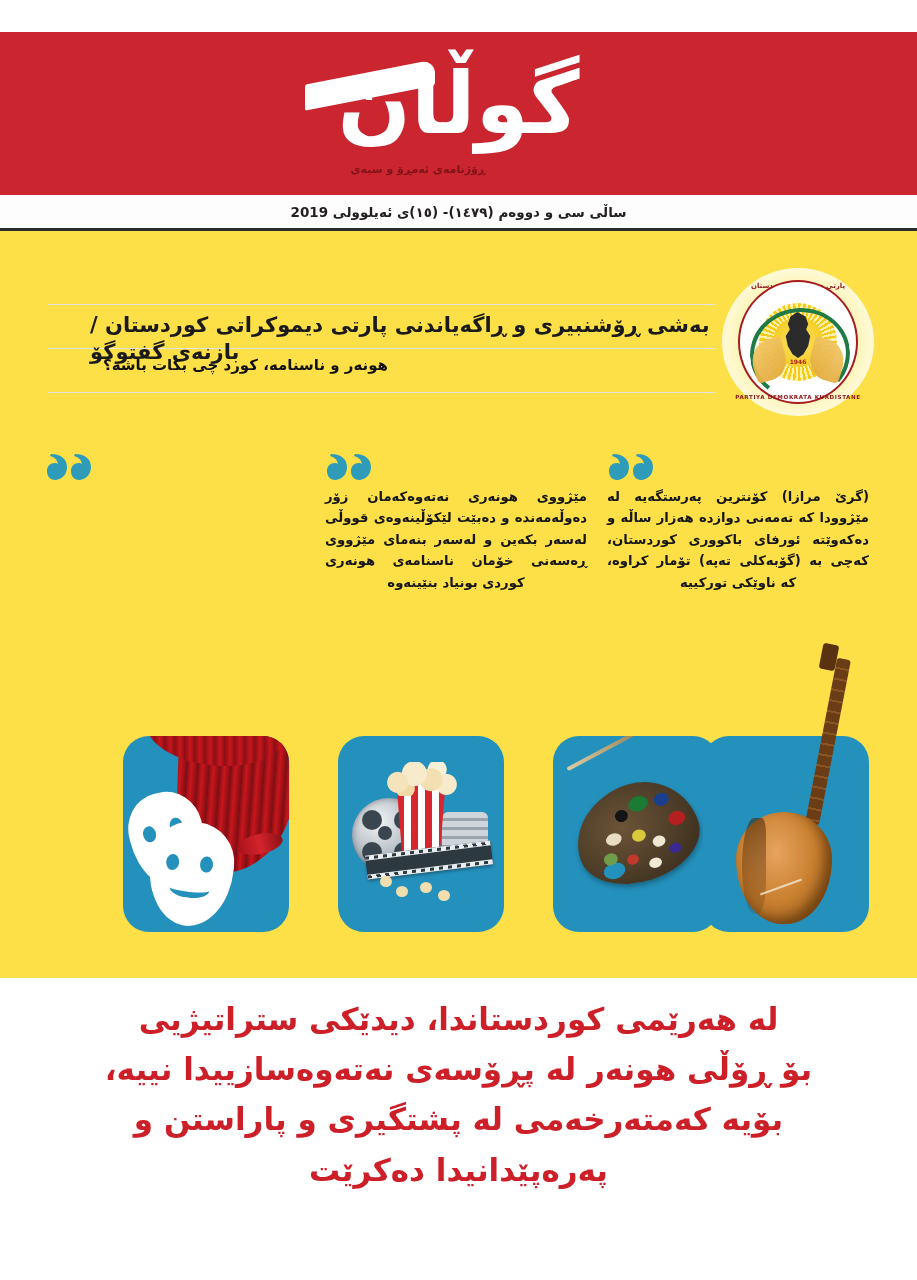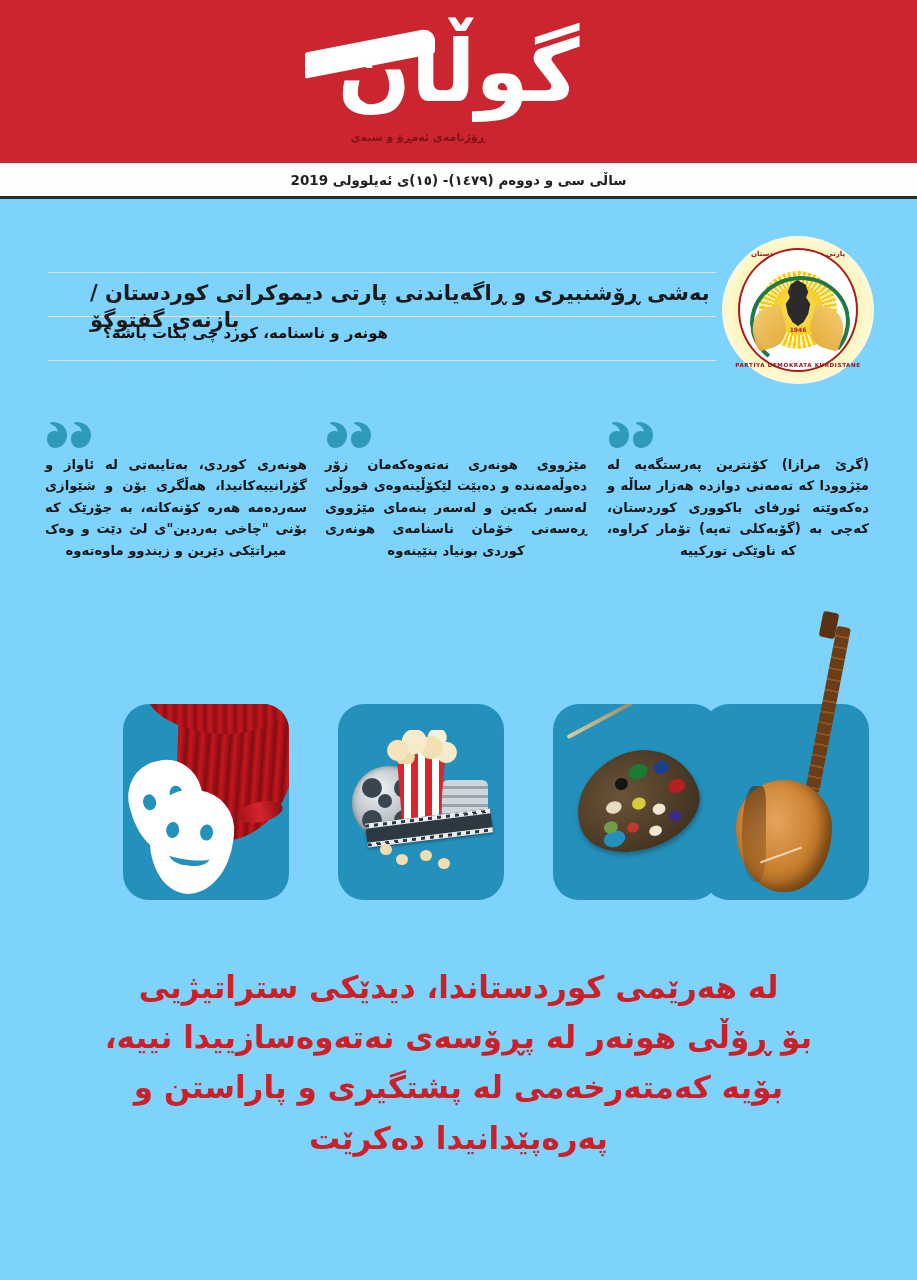--- a/index.html
+++ b/index.html
@@ -3,21 +3,21 @@
 <meta charset="utf-8">
 <title>Gulan Magazine Page</title>
 <style>
   * { margin:0; padding:0; box-sizing:border-box; }
   html, body {
     width:917px; height:1280px;
     background:#ffffff;
     font-family:"DejaVu Sans", sans-serif;
     overflow:hidden;
   }
-  .page { position:relative; width:917px; height:1280px; background:#7dd3fc; }
+  .page { position:relative; width:917px; height:946px; background:#fde047;margin-top:32px; }
 
   
   .masthead {
     position:absolute; left:0; top:0; width:917px; height:163px;
     background:#cb2630;
     display:flex; align-items:center; justify-content:center;
   }
   .masthead-inner { position:relative; width:320px; height:140px; }
   .logo-word {
     position:absolute; right:0; top:6px; width:320px;
@@ -394,21 +394,20 @@
       <div class="qtext">مێژووی هونەری نەتەوەکەمان زۆر دەوڵەمەندە و دەبێت  لێکۆڵینەوەی قووڵی لەسەر بکەین و لەسەر بنەمای مێژووی ڕەسەنی خۆمان ناسنامەی هونەری کوردی بونیاد بنێینەوە</div>
     </div>
 
     <div class="quote q3">
       <span class="qmark">
         <svg width="44" height="30" viewBox="0 0 44 30" aria-hidden="true">
           <path d="M4 2 C15 2 20 8 20 15 C20 23 14 28 8 28 C3 28 0 24 0 19 C0 14 3 11 8 11 C9 11 10 11 11 12 C10 7 7 5 3 4 Z" fill="#2e9bb8"></path>
           <path d="M28 2 C39 2 44 8 44 15 C44 23 38 28 32 28 C27 28 24 24 24 19 C24 14 27 11 32 11 C33 11 34 11 35 12 C34 7 31 5 27 4 Z" fill="#2e9bb8"></path>
         </svg>
       </span>
-      <div class="qtext">هونەری کوردی، بەتایبەتی لە ئاواز و گۆرانییەکانیدا، هەڵگری بۆن و شێوازی سەردەمە هەرە کۆنەکانە، بە جۆرێک کە بۆنی "چاخی بەردین"ی لێ دێت و وەک میراتێکی دێرین و زیندوو ماوەتەوە</div>
     </div>
 
   </div>
 
   <div class="tiles">
 
     <div class="tile t1">
       <div class="clipbox">
         <div class="curtain"></div>
         <div class="curtain-valance"></div>

